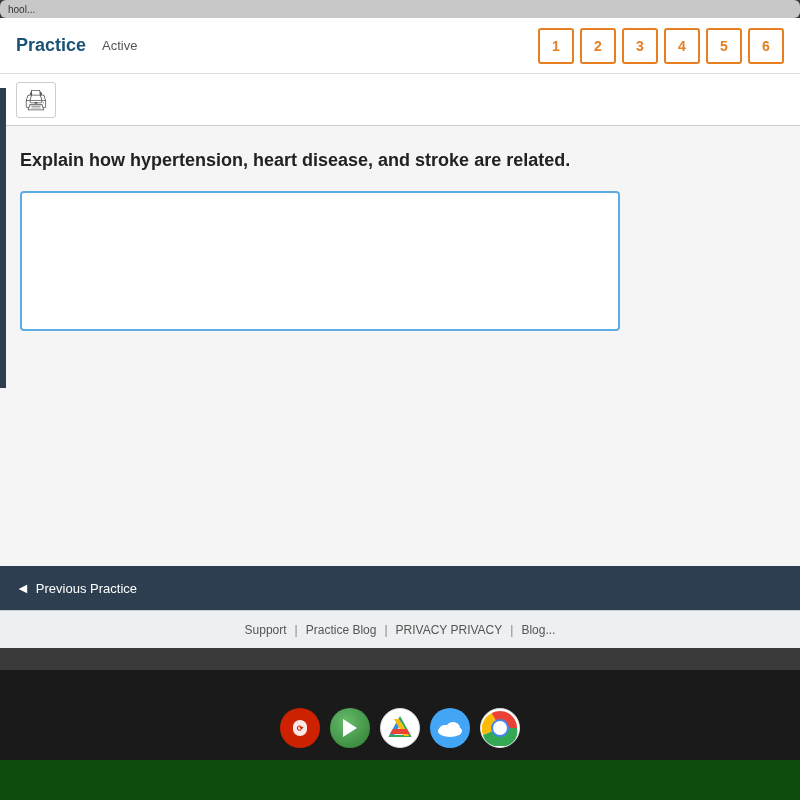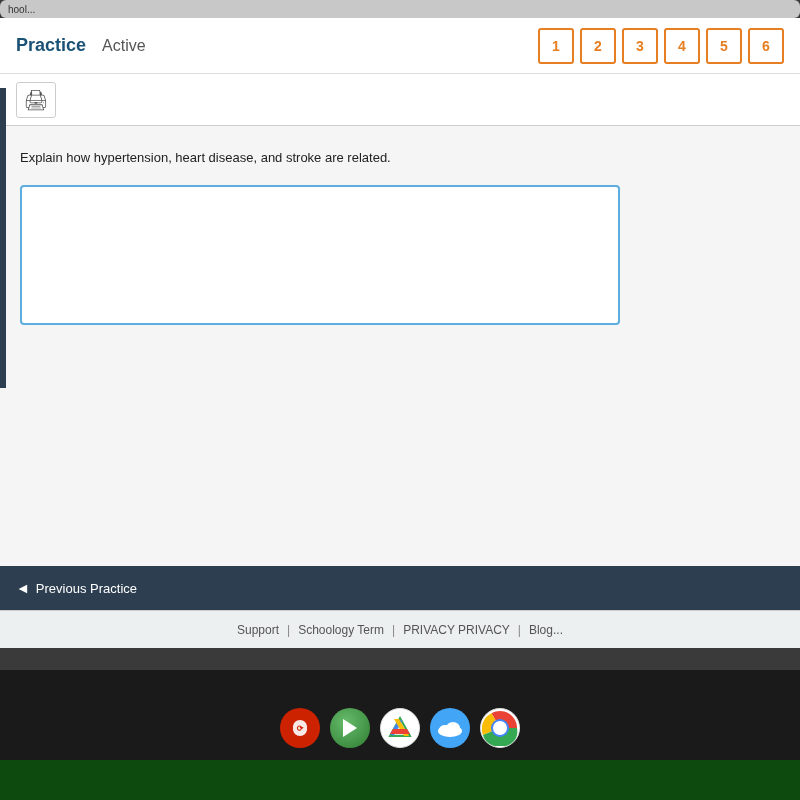--- a/index.html
+++ b/index.html
@@ -67,21 +67,21 @@
     }
 
     .practice-label {
       font-size: 18px;
       font-weight: bold;
       color: #1a5276;
       text-decoration: none;
     }
 
     .active-badge {
-      font-size: 16px;
+      font-size: 13px;
       color: #555;
       font-weight: normal;
     }
 
     .header-right {
       display: flex;
       align-items: center;
       gap: 6px;
     }
 
@@ -129,24 +129,24 @@
     }
 
     
     .question-area {
       background: #f5f5f5;
       padding: 24px 20px 20px 20px;
       min-height: 440px;
     }
 
     .question-text {
-      font-size: 13px;
+      font-size: 18px;
       color: #222;
       margin-bottom: 20px;
-      font-weight: normal;
+      font-weight: bold;
     }
 
     .answer-textarea {
       width: 600px;
       height: 140px;
       border: 2px solid #5dade2;
       border-radius: 4px;
       background: #fff;
       resize: none;
       padding: 10px;
@@ -297,21 +297,21 @@
     <div class="footer-nav">
       <button class="prev-activity-btn">
         <span class="prev-arrow">◄</span>
         <span>Previous Practice</span>
       </button>
     </div>
 
     <div class="footer-links-bar">
       <a class="footer-link">Support</a>
       <span class="footer-separator">|</span>
-      <a class="footer-link">Schoology Term</a>
+      <a class="footer-link">Practice Blog</a>
       <span class="footer-separator">|</span>
       <a class="footer-link">PRIVACY PRIVACY</a>
       <span class="footer-separator">|</span>
       <a class="footer-link">Blog...</a>
     </div>
 
   </div>
 
   <div class="left-edge"></div>
 

